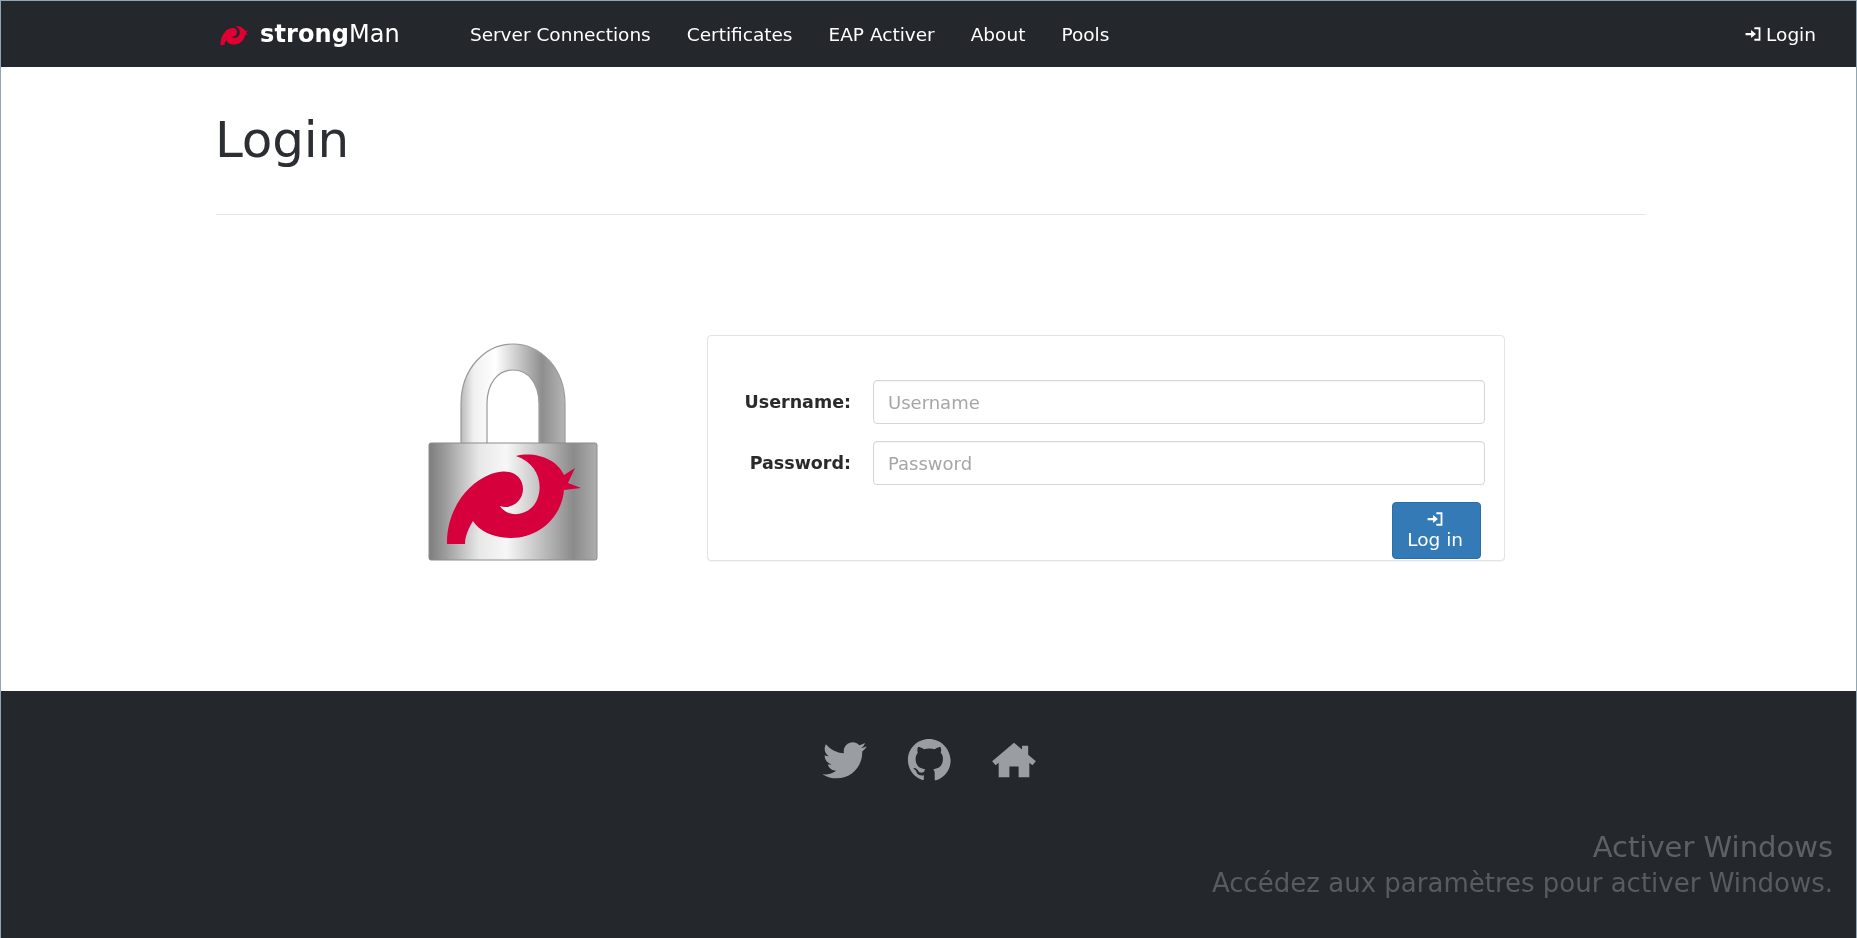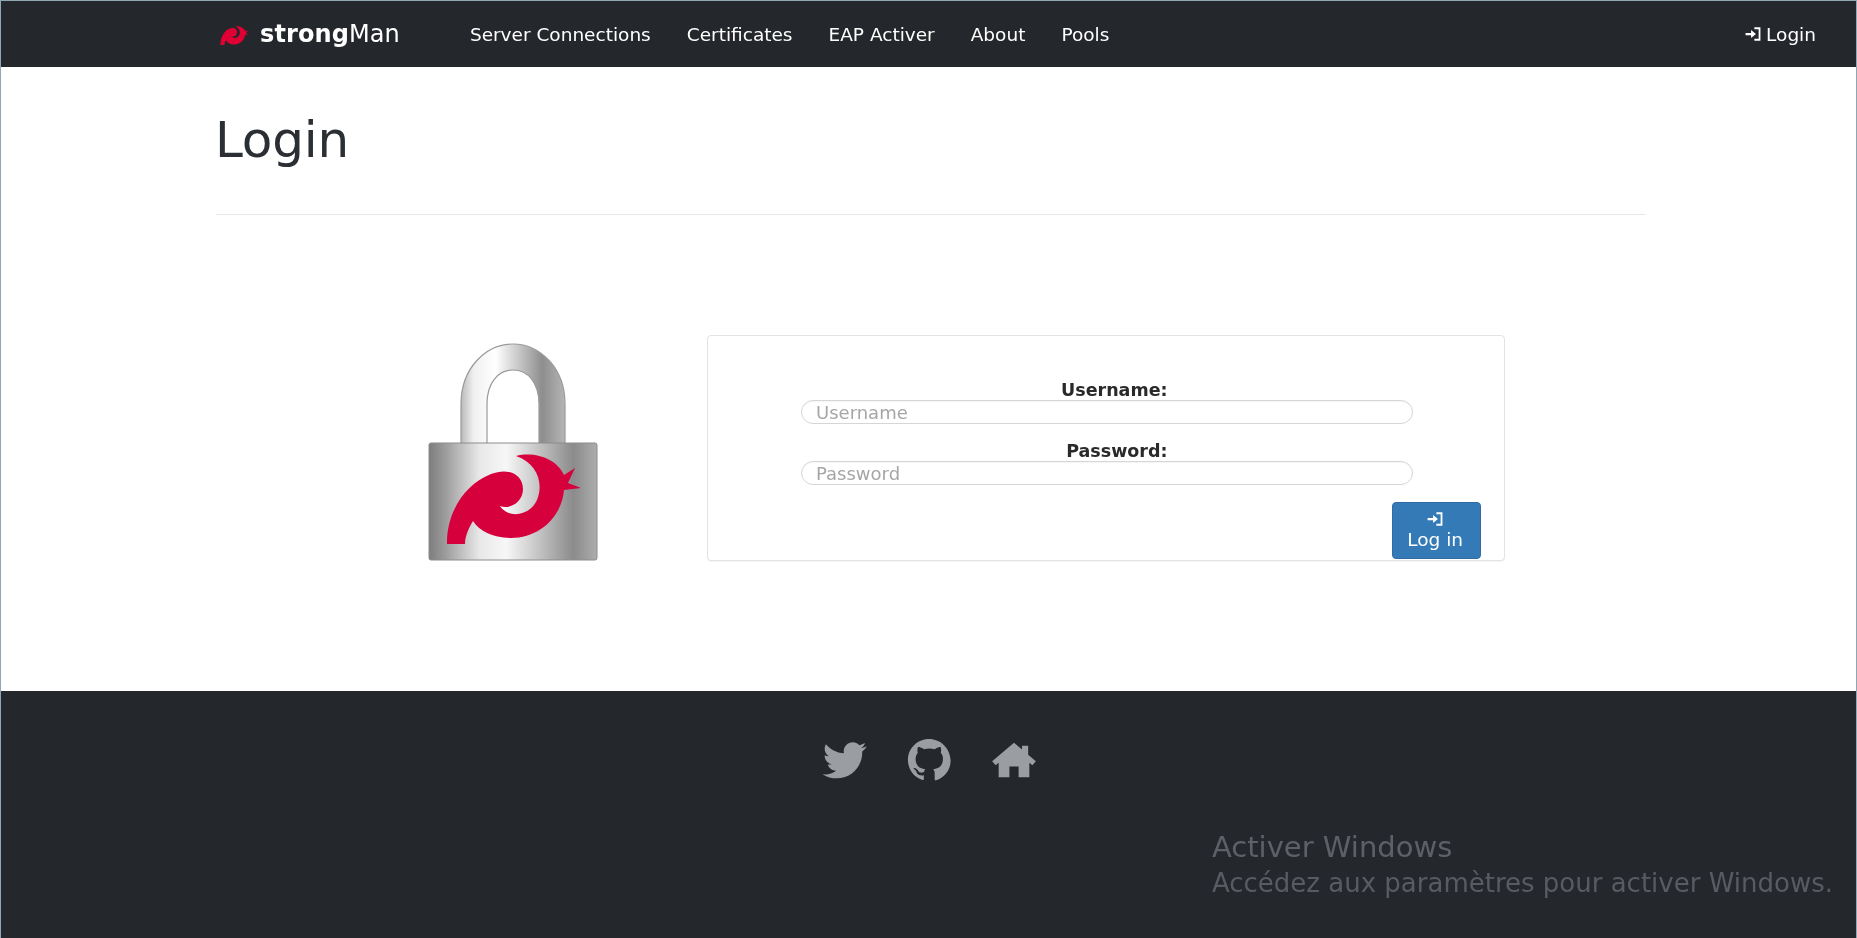--- a/index.html
+++ b/index.html
@@ -140,38 +140,37 @@
     border-radius: 4px;
     box-shadow: 0 1px 1px rgba(0,0,0,.04);
   }
   .form-row {
     position: absolute;
     left: 0;
     width: 798px;
     height: 44px;
     display: flex;
     align-items: center;
-    flex-direction: column;
   }
   .form-row.r1 { top: 44px; }
   .form-row.r2 { top: 105px; }
   .form-label {
     width: 165px;
     text-align: right;
     padding-right: 22px;
     font-size: 17.5px;
     font-weight: bold;
     color: #2a2a2a;
     white-space: nowrap;
   }
   .form-input {
     width: 612px;
     height: 44px;
     border: 1px solid #d6d6d6;
-    border-radius: 12px;
+    border-radius: 4px;
     padding: 0 14px;
     font-size: 18px;
     color: #555;
     font-family: "DejaVu Sans", "Liberation Sans", sans-serif;
     background: #fff;
     outline: none;
     box-shadow: inset 0 1px 1px rgba(0,0,0,.045);
   }
   .form-input::placeholder { color: #a6a6a6; opacity: 1; }
   .form-actions {
@@ -220,21 +219,21 @@
     gap: 40px;
   }
   .social a { display: block; line-height: 0; }
   .social svg { fill: #9a9da1; display: block; }
 
   
   .watermark {
     position: absolute;
     right: 23px;
     top: 830px;
-    text-align: left;
+    text-align: right;
     pointer-events: none;
     user-select: none;
   }
   .wm-title {
     color: #5d6167;
     font-size: 29px;
     font-weight: 400;
     line-height: 1.12;
     white-space: nowrap;
   }

